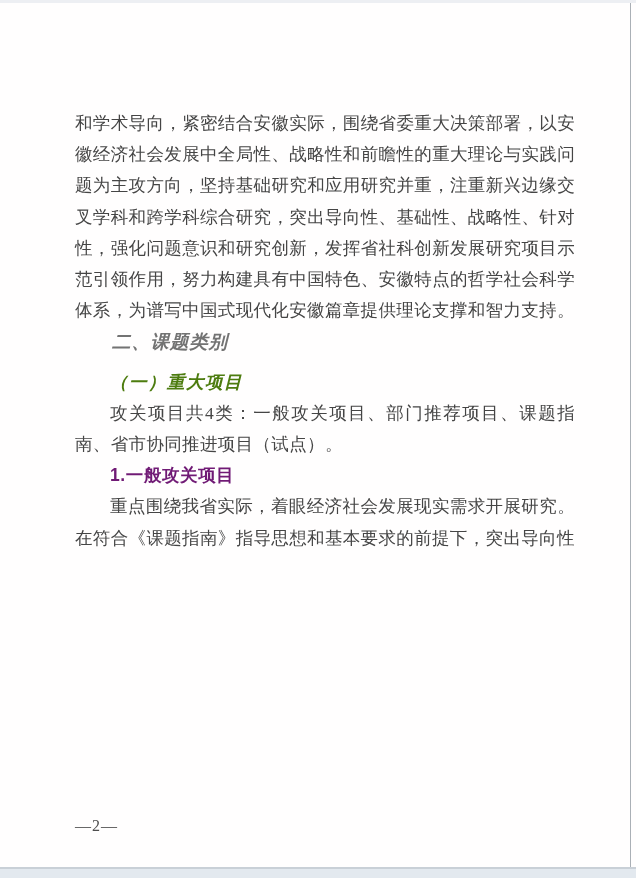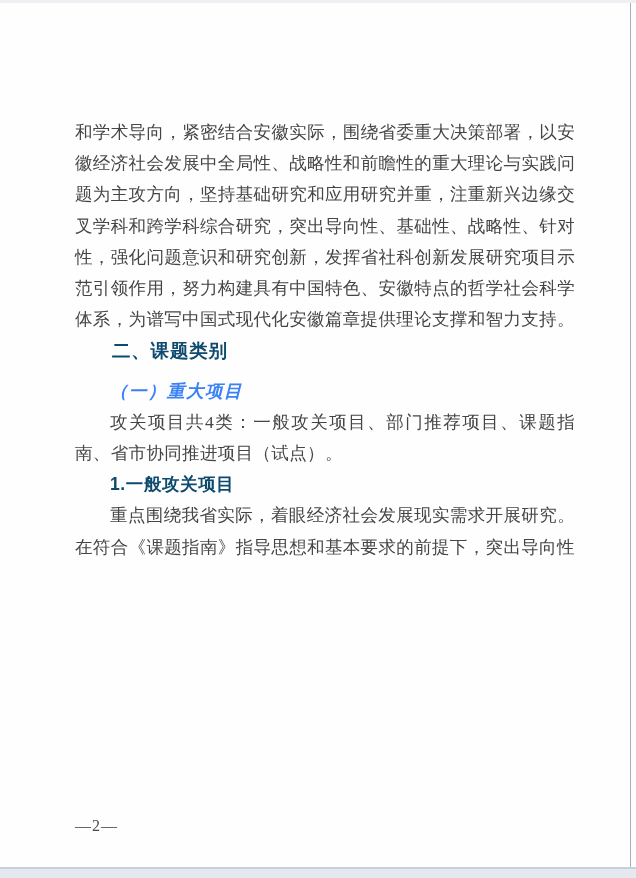--- a/index.html
+++ b/index.html
@@ -37,57 +37,58 @@
   .scan-edge-bottom {
     position: absolute;
     left: 0; right: 0; bottom: 0;
     height: 9px;
     background: #e3e9ef;
     border-top: 2px solid #c9d0d7;
   }
   .content {
     position: absolute;
     left: 75px;
-    top: 117px;
+    top: 108px;
     width: 500px;
     color: #454545;
     font-size: 17.5px;
     line-height: 31.2px;
     letter-spacing: 0.35px;
     text-align: justify;
   }
   .content p, .content h2 {
     margin: 0;
     padding: 0;
   }
   .body.indent {
     text-indent: 2em;
   }
   .heading {
     font-family: "Liberation Sans", "DejaVu Sans", sans-serif;
     font-weight: 700;
     font-size: 18.5px;
-    color: #0c4a6e;
+    color: #737373;
     text-indent: 2em;
     letter-spacing: 0.8px;
     margin-bottom: 9px !important;
+    font-style: italic;
   }
   .subheading {
     font-style: italic;
     font-weight: 600;
-    color: #3b82f6;
+    color: #4d7c0f;
     text-indent: 2em;
     letter-spacing: 1.5px;
   }
   .subheading.hei {
     font-style: normal;
     font-family: "Liberation Sans", "DejaVu Sans", sans-serif;
     font-weight: 700;
     font-size: 17.5px;
-    color: #0c4a6e;
+    color: #701a75;
     letter-spacing: 0.6px;
   }
   .page-number {
     position: absolute;
     left: 75px;
     top: 817px;
     font-size: 16px;
     color: #4e4e4e;
     letter-spacing: 1px;
     font-family: "Liberation Serif", "DejaVu Serif", serif;

